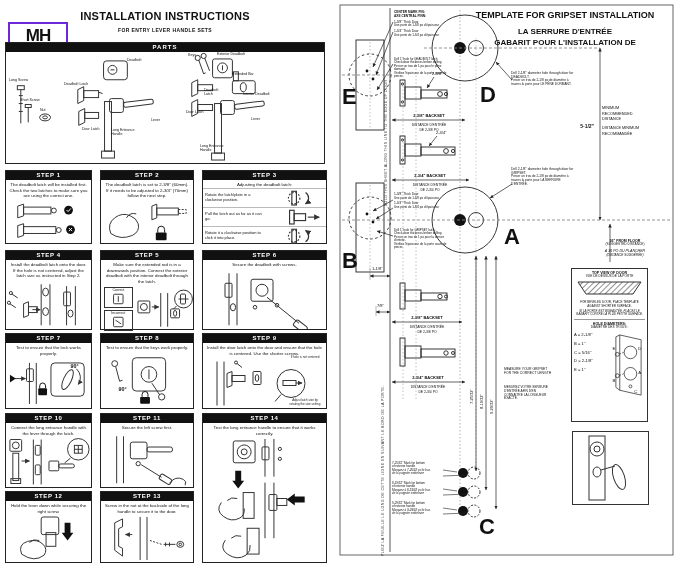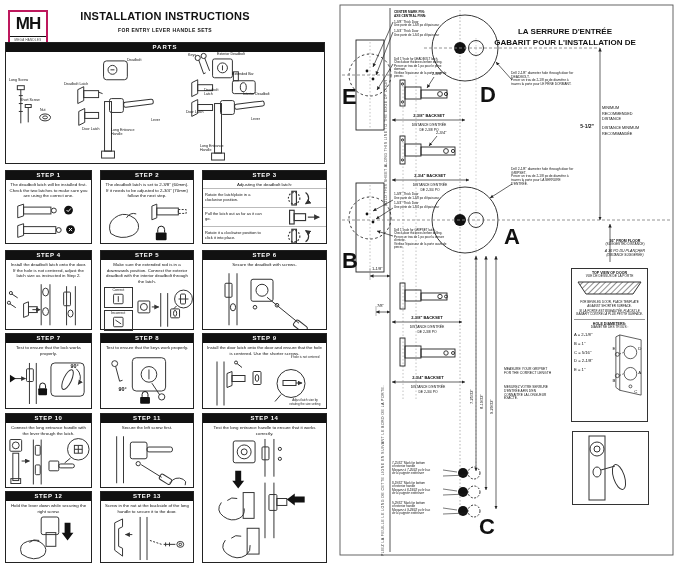--- a/index.html
+++ b/index.html
@@ -1,19 +1,19 @@
 <!DOCTYPE html>
 <html><head>
 <meta charset="utf-8">
 <style>
   html,body{margin:0;padding:0;background:#e8e8e8;}
   .canvas{position:relative;width:679px;height:565px;background:#fff;font-family:"Liberation Sans",sans-serif;color:#111;overflow:hidden;}
   .abs{position:absolute;}
   
-  .logo{position:absolute;left:8px;top:10px;width:40px;height:36px;border:2px solid #be185d;box-sizing:border-box;text-align:center;}
+  .logo{position:absolute;left:8px;top:22px;width:60px;height:36px;border:2px solid #6d28d9;box-sizing:border-box;text-align:center;}
   .logo-mh{font-weight:bold;font-size:17px;letter-spacing:-1px;line-height:24px;}
   .logo-sub{font-size:2.8px;letter-spacing:.4px;color:#333;border-top:1px solid #111;line-height:6px;}
   .lp-title{position:absolute;left:30px;top:10px;width:270px;text-align:center;font-weight:bold;font-size:11px;letter-spacing:.2px;}
   .lp-sub{position:absolute;left:30px;top:27px;width:270px;text-align:center;font-weight:bold;font-size:5px;letter-spacing:.4px;}
   .parts-box{position:absolute;left:5px;top:42px;width:320px;height:122px;border:1px solid #222;box-sizing:border-box;background:#fff;}
   .bar{background:#111;color:#fff;font-weight:bold;font-size:6px;line-height:9px;height:9px;text-align:center;letter-spacing:1px;}
   .plabel{position:absolute;font-size:3.6px;line-height:1.1;color:#111;}
   .step{position:absolute;border:1px solid #222;box-sizing:border-box;background:#fff;display:flex;flex-direction:column;}
   .step-hd{background:#111;color:#fff;font-weight:bold;font-size:6px;text-align:center;line-height:9px;height:9px;letter-spacing:.6px;flex:0 0 9px;}
   .step-tx{font-size:4.4px;line-height:1.25;text-align:center;padding:2px 3px 1px;}
@@ -551,20 +551,21 @@
       <text x="92" y="392.5" font-size="3.4" fill="#111" stroke="none" text-anchor="middle">DE 2-3/4 PO</text>
       <text x="258" y="128" font-size="5" font-weight="bold" fill="#111" stroke="none" text-anchor="end">5-1/2"</text>
       <text x="36" y="270" font-size="4" fill="#111" stroke="none">1-1/8"</text>
       <text x="41" y="307" font-size="4" fill="#111" stroke="none">7/8"</text>
       <text transform="rotate(-90 137 404)" x="137" y="404" font-size="4" fill="#111" stroke="none">7-25/32"</text>
       <text transform="rotate(-90 147 409)" x="147" y="409" font-size="4" fill="#111" stroke="none">8-19/32"</text>
       <text transform="rotate(-90 157 414)" x="157" y="414" font-size="4" fill="#111" stroke="none">9-29/32"</text>
     </svg>
   </div>
 
+  <div class="rp-title1">TEMPLATE FOR GRIPSET INSTALLATION</div>
   <div class="rp-title2">
     <div>LA SERRURE D'ENTRÉE</div>
     <div>GABARIT POUR L'INSTALLATION DE</div>
   </div>
 
   <div class="abs t32" style="left:394px;top:11px;width:54px;">
     <div class="b">CENTER MARK PIN:</div>
     <div class="b">AXE CENTRAL PINN:</div>
     <div class="gap2"></div>
     <div>1-3/8" Thick Door</div>

